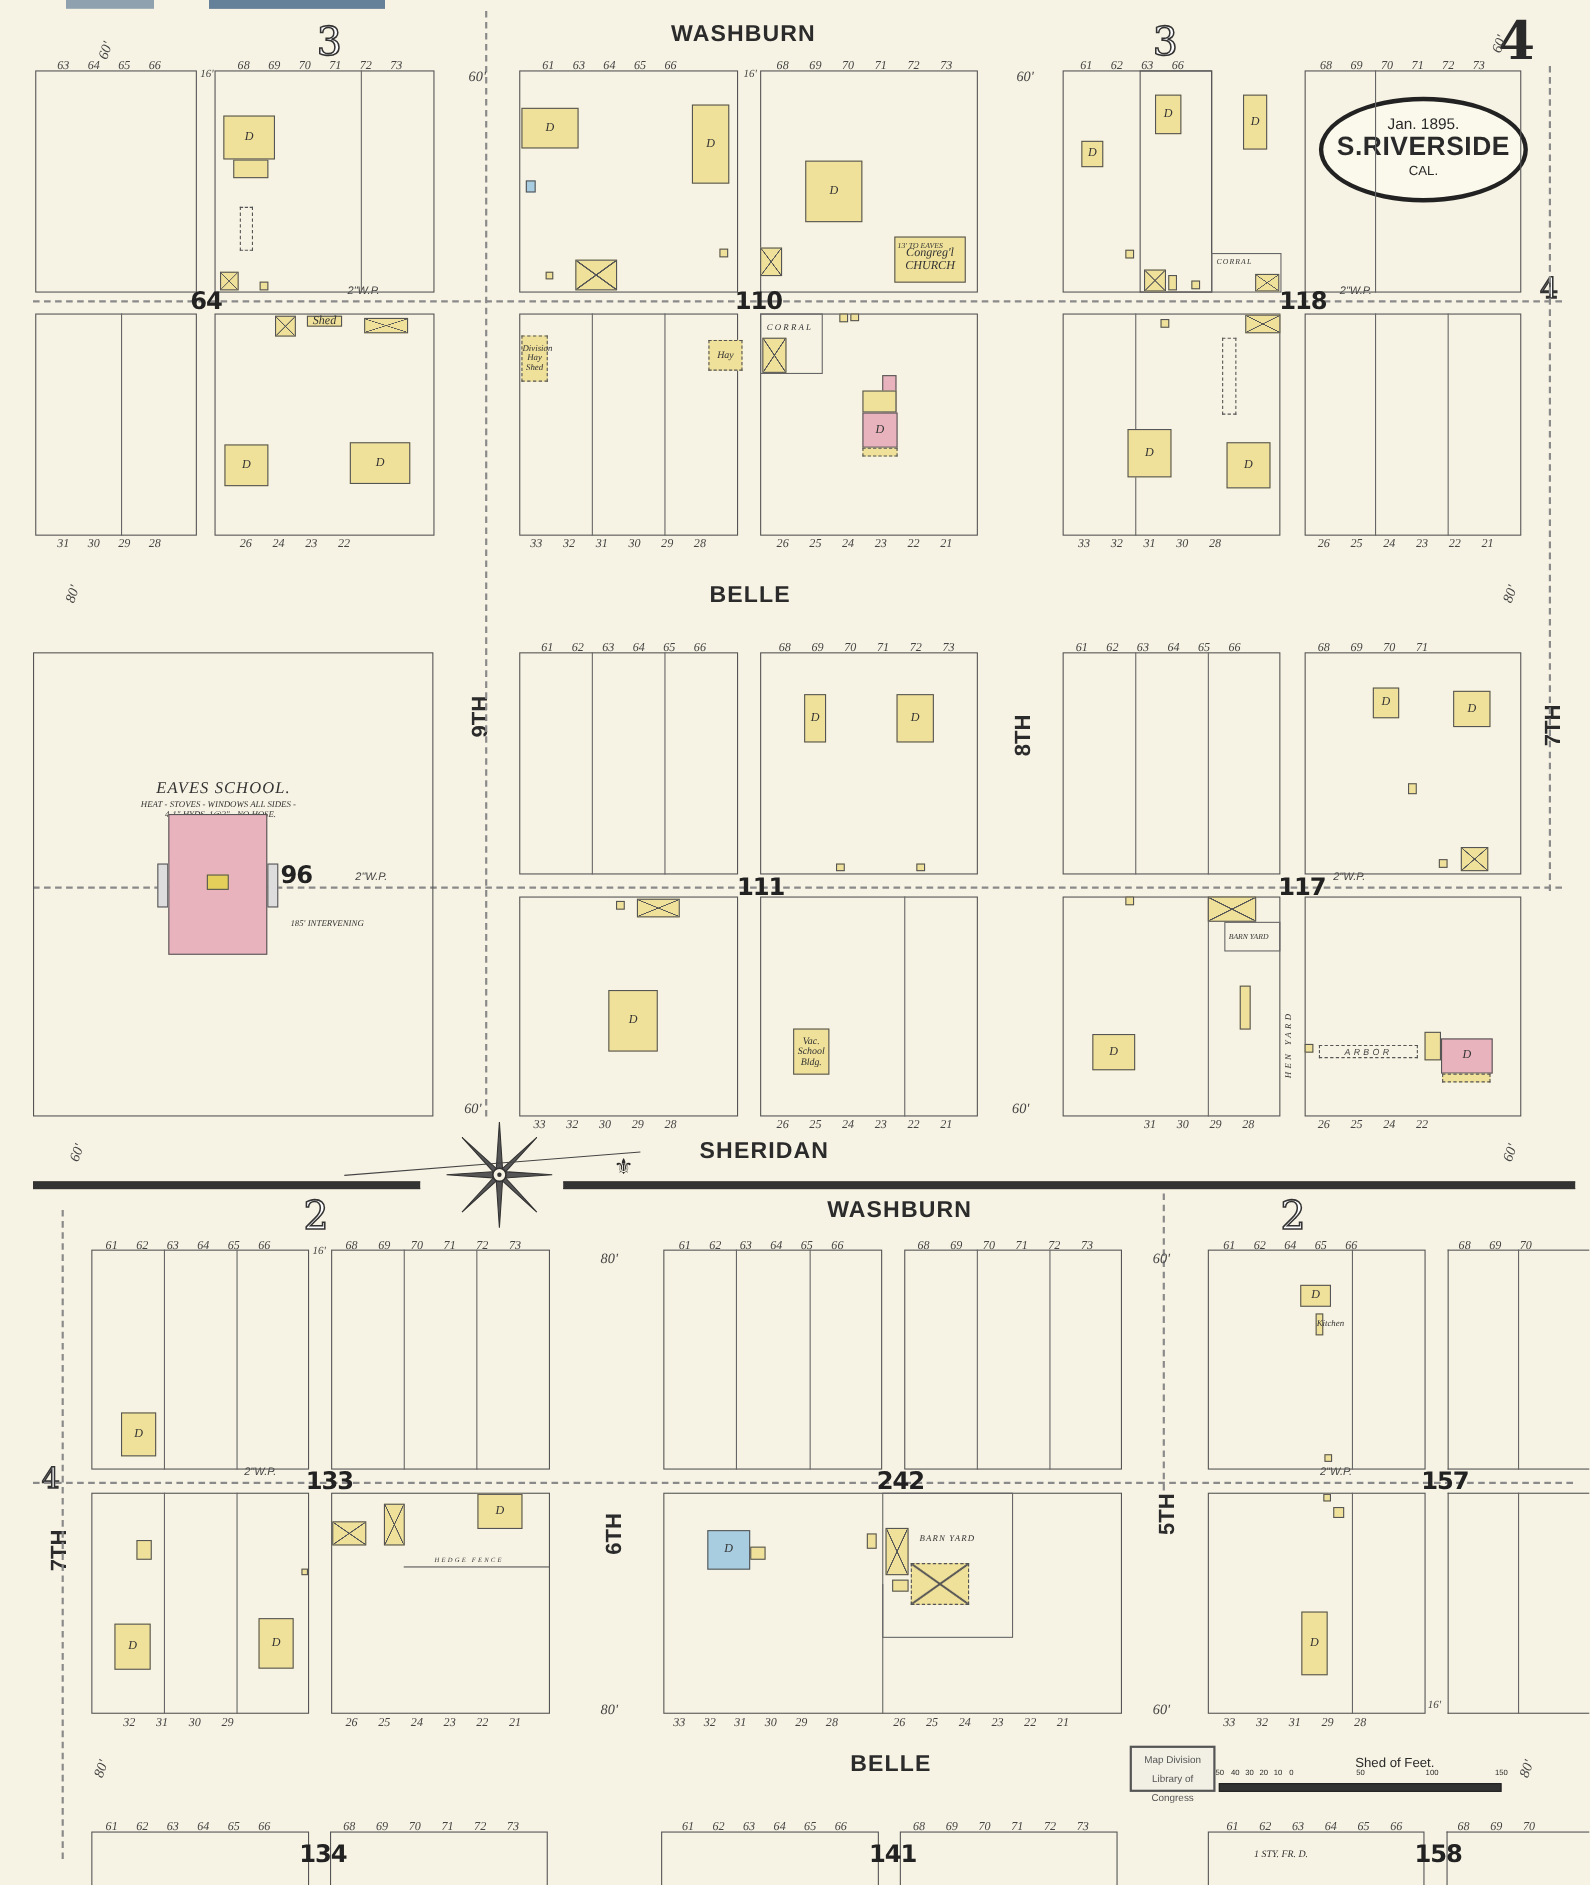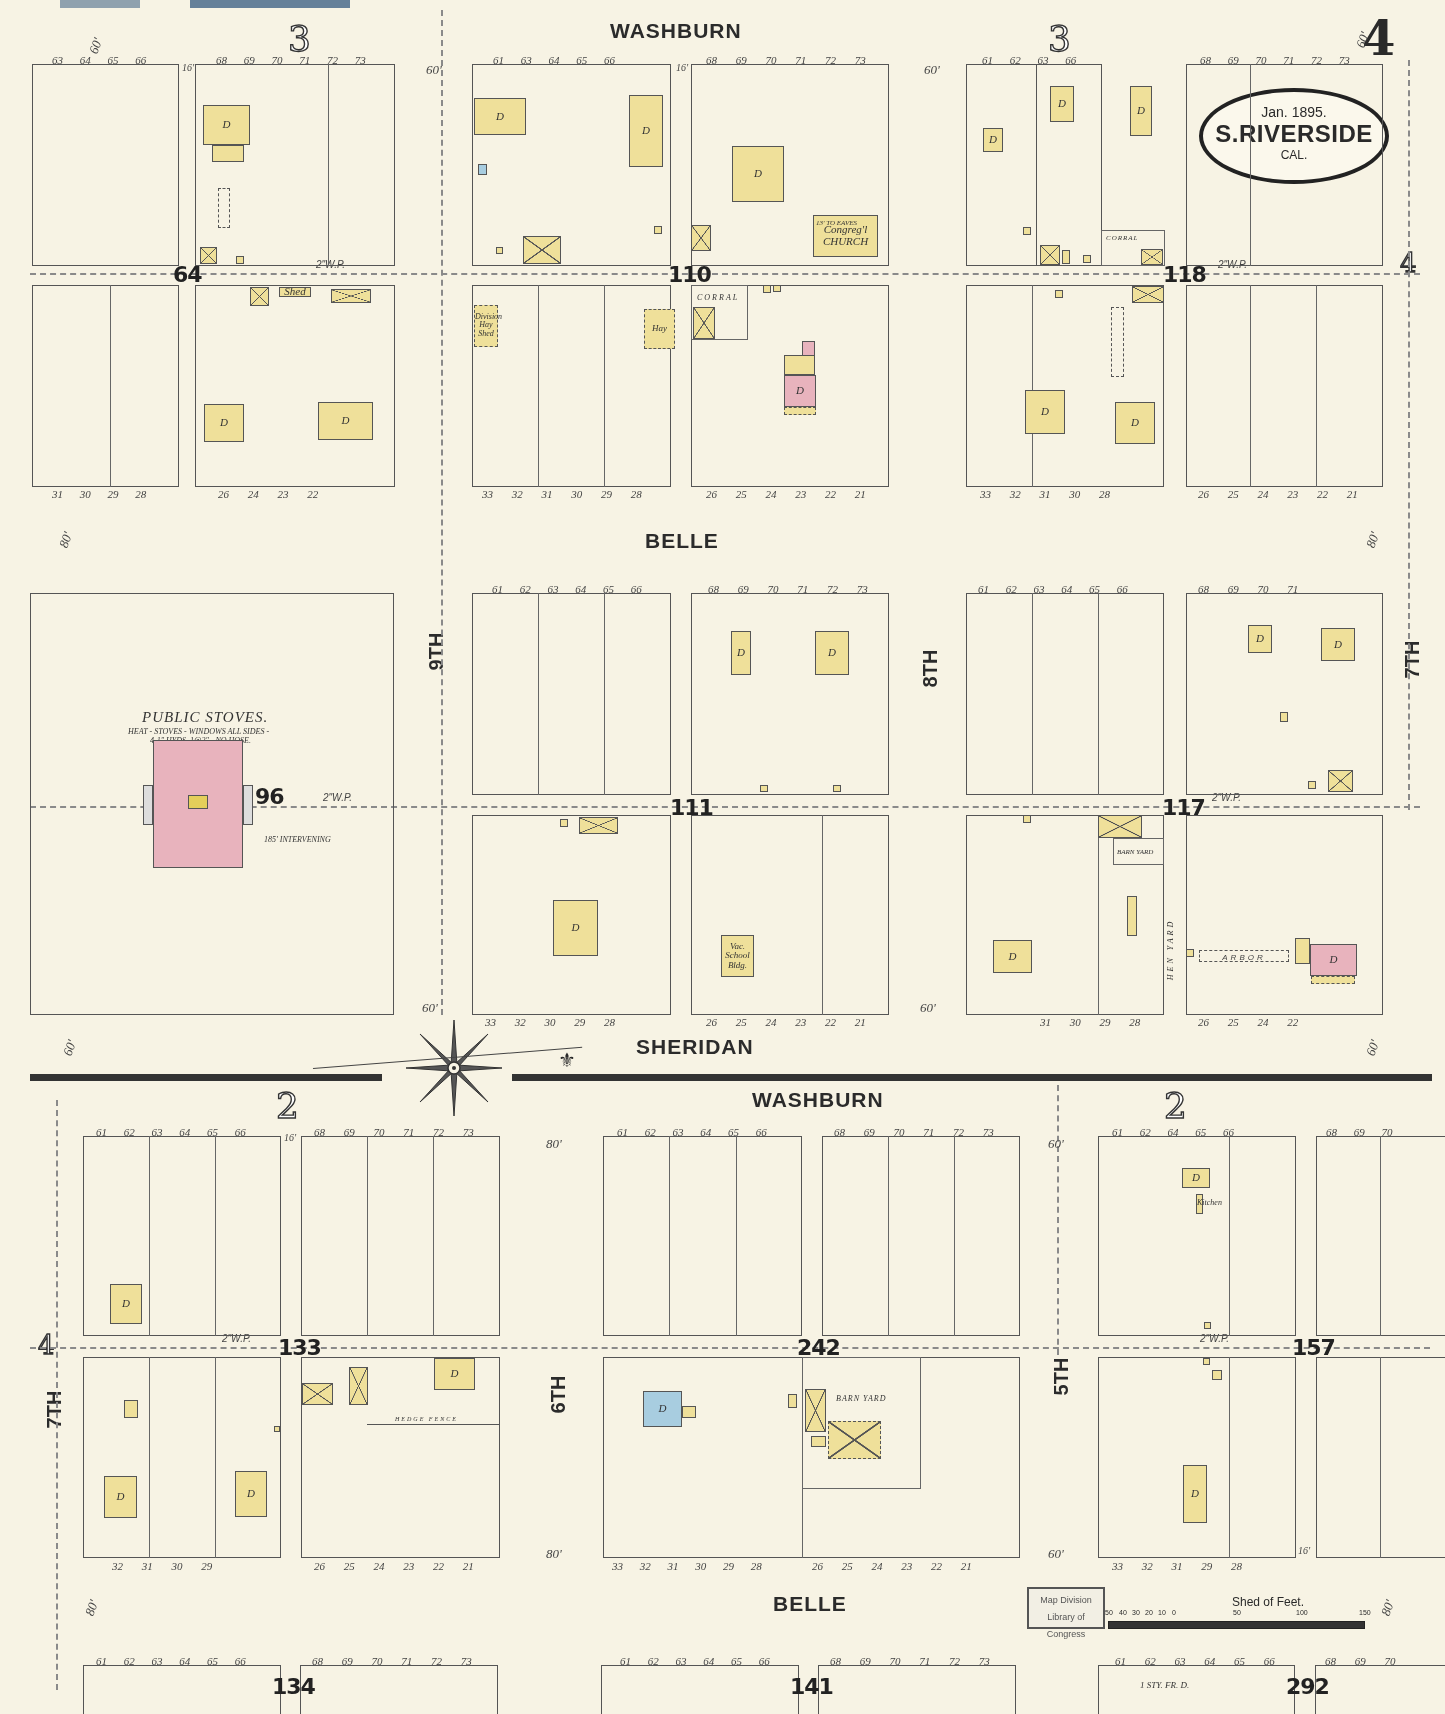--- a/index.html
+++ b/index.html
@@ -166,21 +166,21 @@
 <div class="blocknum" style="left:1292px;top:1335px;">157</div>
 
 <div class="block" style="left:83px;top:1665px;width:198px;height:60px;"></div>
 <div class="block" style="left:300px;top:1665px;width:198px;height:60px;"></div>
 <div class="blocknum" style="left:272px;top:1674px;">134</div>
 <div class="block" style="left:601px;top:1665px;width:198px;height:60px;"></div>
 <div class="block" style="left:818px;top:1665px;width:198px;height:60px;"></div>
 <div class="blocknum" style="left:790px;top:1674px;">141</div>
 <div class="block" style="left:1098px;top:1665px;width:197px;height:60px;"></div>
 <div class="block" style="left:1315px;top:1665px;width:130px;height:60px;border-right:none;"></div>
-<div class="blocknum" style="left:1286px;top:1674px;">292</div>
+<div class="blocknum" style="left:1286px;top:1674px;">158</div>
 <div class="note" style="left:1140px;top:1680px;font-size:9px;">1 STY. FR. D.</div>
 
 <div class="bldg" style="left:203px;top:105px;width:47px;height:40px;">
     <span class="lbl">D</span>
   </div>
 <div class="bldg" style="left:212px;top:145px;width:32px;height:17px;"></div>
 <div class="outline-dash" style="left:218px;top:188px;width:12px;height:40px;"></div>
 <div class="bldg shed" style="left:200px;top:247px;width:17px;height:17px;"></div>
 <div class="bldg" style="left:236px;top:256px;width:8px;height:8px;"></div>
 <div class="bldg shed" style="left:250px;top:287px;width:19px;height:19px;"></div>
@@ -209,21 +209,21 @@
     <span class="lbl">D</span>
   </div>
 <div class="bldg shed" style="left:691px;top:225px;width:20px;height:26px;"></div>
 <div class="bldg" style="left:813px;top:215px;width:65px;height:42px;">
     <span class="lbl" style="font-size:11px;">Congreg'l CHURCH</span>
   </div>
 <div class="note" style="left:816px;top:219px;font-size:7px;">13' TO EAVES</div>
 <div class="bldg dashed" style="left:474px;top:305px;width:24px;height:42px;">
     <span class="lbl" style="font-size:8px;">Division Hay Shed</span>
   </div>
-<div class="bldg dashed" style="left:644px;top:309px;width:31px;height:40px;">
+<div class="bldg dashed" style="left:644px;top:309px;width:31px;height:28px;">
     <span class="lbl" style="font-size:9px;">Hay</span>
   </div>
 <div class="outline-dash" style="left:691px;top:285px;width:57px;height:55px;border-style:solid;border-color:#666;"></div>
 <div class="note" style="left:697px;top:293px;font-size:8px;letter-spacing:2px;">CORRAL</div>
 <div class="bldg shed" style="left:693px;top:307px;width:22px;height:32px;"></div>
 <div class="bldg" style="left:763px;top:285px;width:8px;height:8px;"></div>
 <div class="bldg" style="left:773px;top:285px;width:8px;height:7px;"></div>
 <div class="bldg brick" style="left:802px;top:341px;width:13px;height:34px;"></div>
 <div class="bldg" style="left:784px;top:355px;width:31px;height:20px;"></div>
 <div class="bldg brick" style="left:784px;top:375px;width:32px;height:32px;">
@@ -250,21 +250,21 @@
 <div class="bldg shed" style="left:1132px;top:286px;width:32px;height:17px;"></div>
 <div class="bldg" style="left:1055px;top:290px;width:8px;height:8px;"></div>
 <div class="outline-dash" style="left:1111px;top:307px;width:13px;height:70px;"></div>
 <div class="bldg" style="left:1025px;top:390px;width:40px;height:44px;">
     <span class="lbl">D</span>
   </div>
 <div class="bldg" style="left:1115px;top:402px;width:40px;height:42px;">
     <span class="lbl">D</span>
   </div>
 
-<div class="note" style="left:142px;top:709px;font-size:15px;letter-spacing:1px;">PUBLIC STOVES.</div>
+<div class="note" style="left:142px;top:709px;font-size:15px;letter-spacing:1px;">EAVES SCHOOL.</div>
 <div class="note" style="left:128px;top:727px;font-size:8px;">HEAT - STOVES - WINDOWS ALL SIDES -</div>
 <div class="note" style="left:150px;top:736px;font-size:8px;">4-1" HYDS. 1@2" - NO HOSE.</div>
 <div class="bldg brick" style="left:153px;top:740px;width:90px;height:128px;"></div>
 <div class="bldg" style="left:188px;top:795px;width:20px;height:14px;background:#e4cf5a;"></div>
 <div class="bldg" style="left:143px;top:785px;width:10px;height:40px;background:#ddd;"></div>
 <div class="bldg" style="left:243px;top:785px;width:10px;height:40px;background:#ddd;"></div>
 <div class="note" style="left:264px;top:835px;font-size:8px;">185' INTERVENING</div>
 
 <div class="bldg" style="left:731px;top:631px;width:20px;height:44px;">
     <span class="lbl">D</span>

